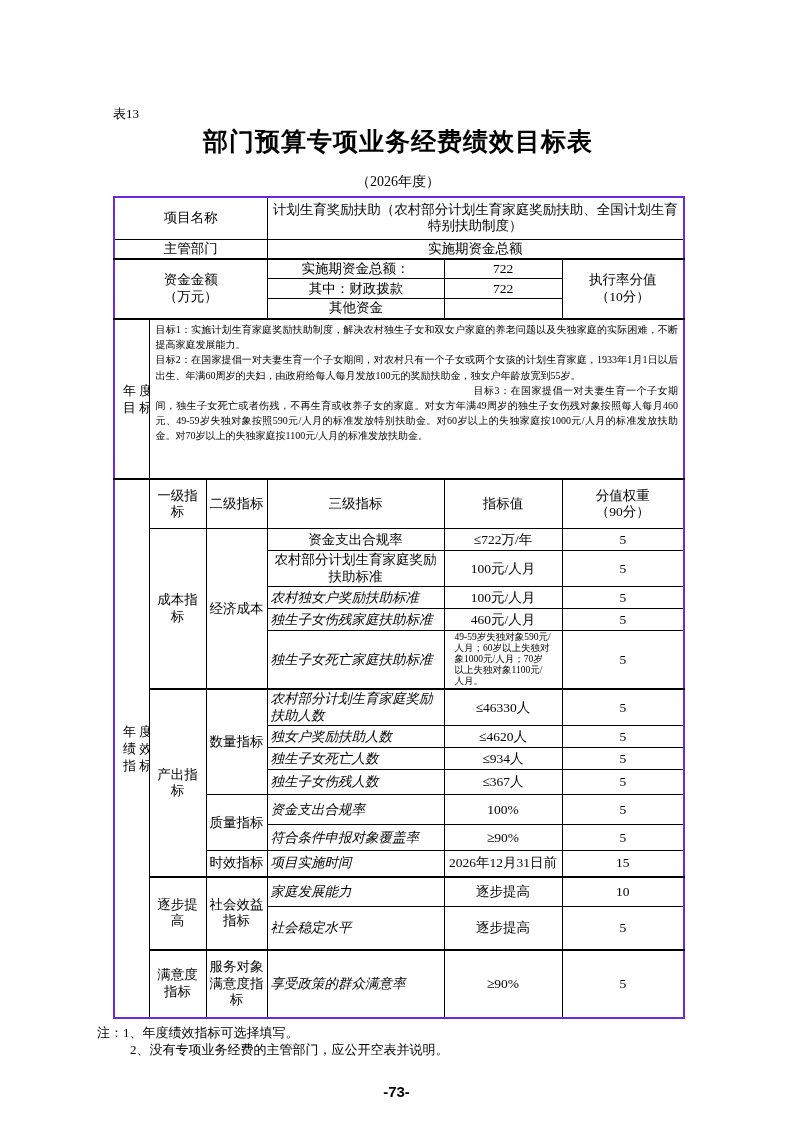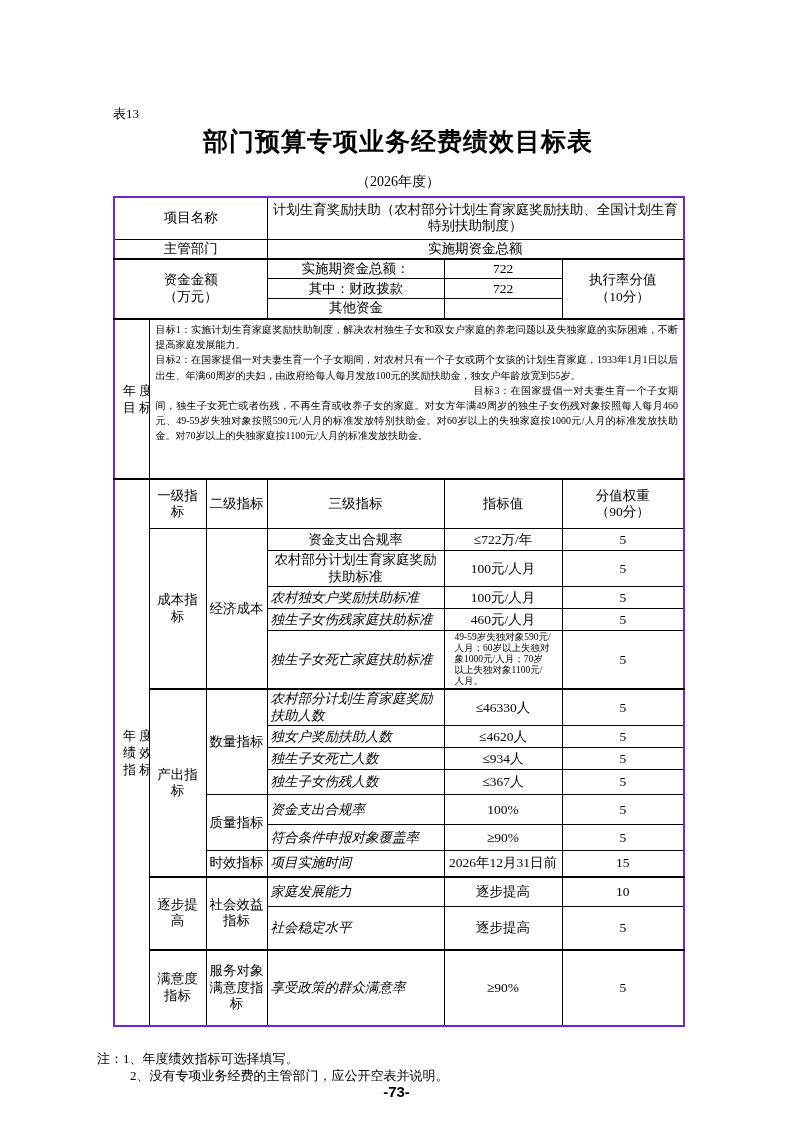--- a/index.html
+++ b/index.html
@@ -37,21 +37,21 @@
   td.goalcell {
     text-align:justify; vertical-align:top;
     padding:2px 5px 12px 6px; font-size:10px; line-height:15.2px;
   }
   td.goalcell p { margin:0; }
   td.goalcell p.p3 { text-indent:318px; }
   td.sm {
     font-size:9.5px; line-height:11px; text-align:left;
     padding:1px 10px; word-break:break-all;
   }
-  .notes { margin-top:23px; margin-left:-16px; font-size:13px; line-height:17px; }
+  .notes { margin-top:5px; margin-left:-16px; font-size:13px; line-height:17px; }
   .notes .n2 { padding-left:33px; }
   .pageno {
     position:absolute; left:0; right:0; bottom:22px;
     text-align:center; font-family:"Liberation Sans", sans-serif;
     font-size:15px; font-weight:bold;
   }
 </style>
 </head>
 <body>
 
@@ -207,21 +207,21 @@
         <td class="l">家庭发展能力</td>
         <td>逐步提高</td>
         <td>10</td>
       </tr>
       <tr style="height:43px">
         <td class="l">社会稳定水平</td>
         <td>逐步提高</td>
         <td>5</td>
       </tr>
 
-      <tr class="bt2" style="height:76px">
+      <tr class="bt2" style="height:68px">
         <td>满意度指标</td>
         <td>服务对象满意度指标</td>
         <td class="l">享受政策的群众满意率</td>
         <td>≥90%</td>
         <td>5</td>
       </tr>
     </tbody>
   </table>
 
   <div class="notes">

